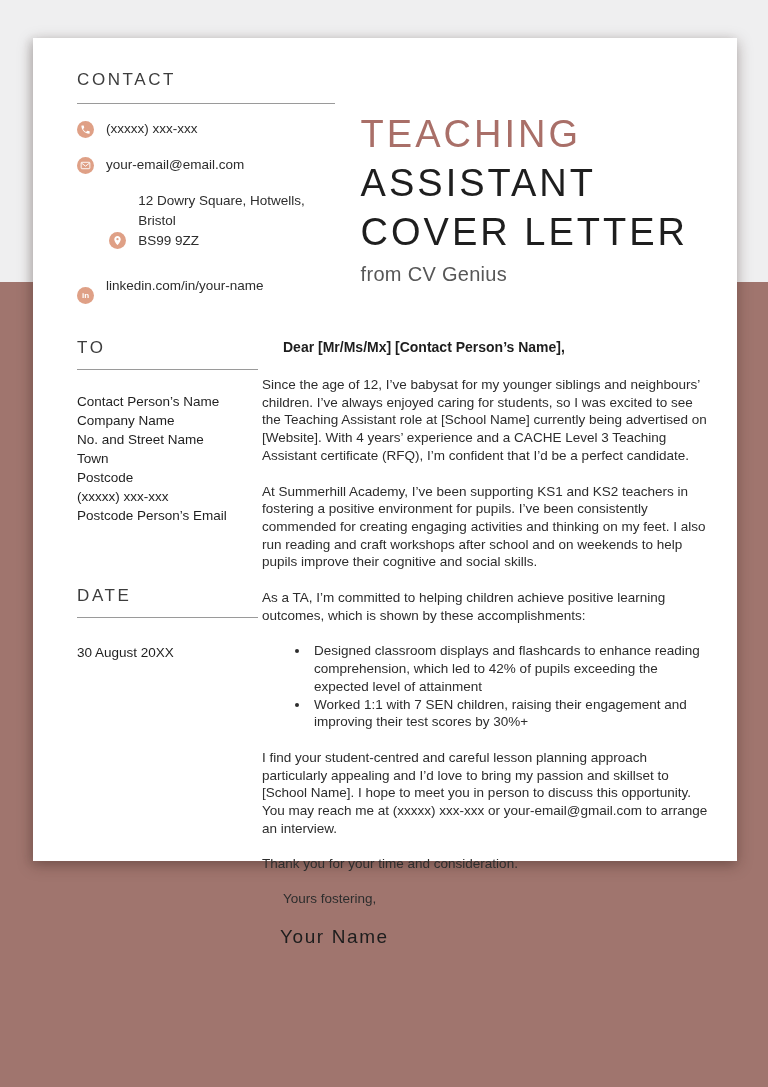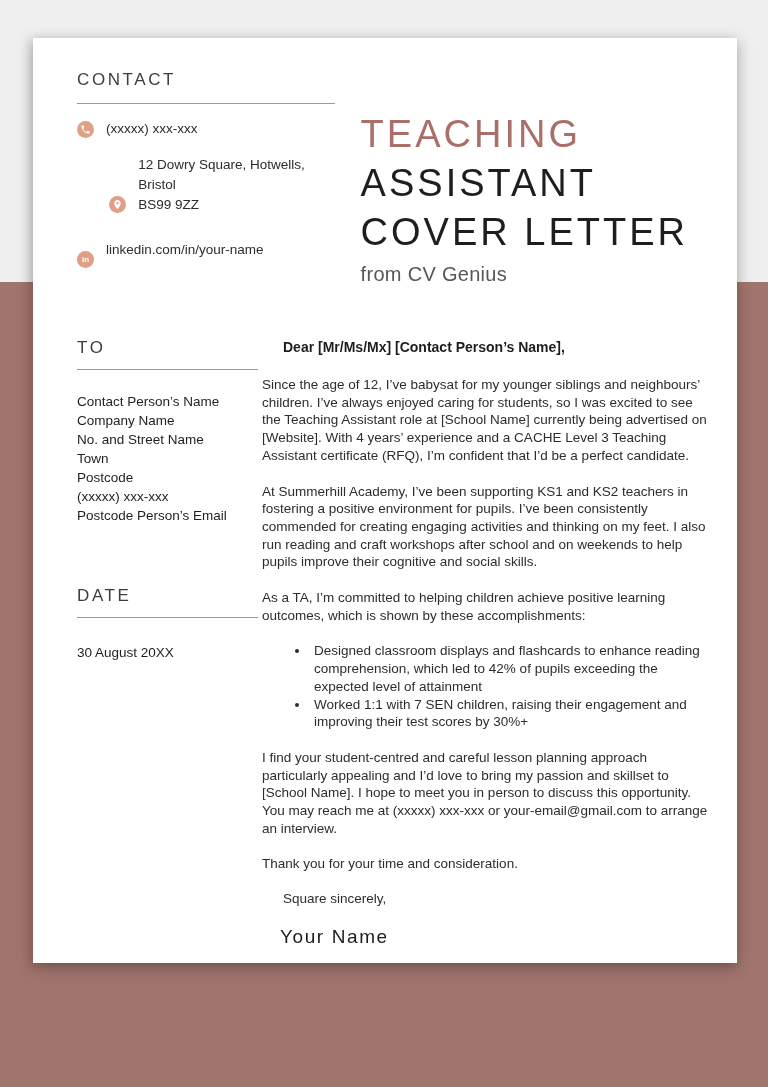--- a/index.html
+++ b/index.html
@@ -12,21 +12,21 @@
   }
   .backdrop-top {
     position: absolute; left: 0; top: 0; width: 768px; height: 282px;
     background: #efeff0;
   }
   .backdrop-bottom {
     position: absolute; left: 0; top: 282px; width: 768px; height: 805px;
     background: #a0756e;
   }
   .page {
-    position: absolute; left: 33px; top: 38px; width: 704px; height: 925px;
+    position: absolute; left: 33px; top: 38px; width: 704px; height: 823px;
     background: #ffffff;
     box-shadow: 0 4px 14px rgba(50, 25, 20, 0.35), -3px 2px 8px rgba(60, 60, 60, 0.12);
   }
 
   
   .sec-heading {
     font-size: 17px;
     letter-spacing: 2.6px;
     color: #3d3d3d;
     font-weight: 400;
@@ -109,20 +109,29 @@
 
     <div class="contact-row align-center">
       <span class="icon-bubble">
         <svg viewBox="0 0 24 24" fill="#ffffff">
             <path d="M6.62 10.79c1.44 2.83 3.76 5.14 6.59 6.59l2.2-2.2c.27-.27.67-.36 1.02-.24 1.12.37 2.33.57 3.57.57.55 0 1 .45 1 1V20c0 .55-.45 1-1 1-9.39 0-17-7.61-17-17 0-.55.45-1 1-1h3.5c.55 0 1 .45 1 1 0 1.25.2 2.45.57 3.57.11.35.03.74-.25 1.02l-2.2 2.2z"></path>
           </svg>
       </span>
       <span class="contact-text">(xxxxx) xxx-xxx</span>
     </div>
 
+    <div class="contact-row align-center">
+      <span class="icon-bubble">
+        <svg viewBox="0 0 24 24" fill="none" stroke="#ffffff" stroke-width="2">
+            <rect x="2.5" y="5" width="19" height="14" rx="1.5"></rect>
+            <path d="M3 6.5l9 7 9-7"></path>
+          </svg>
+      </span>
+      <span class="contact-text">your-email@email.com</span>
+    </div>
 
     <div class="contact-row align-end">
       <span class="icon-bubble" style="margin-bottom:2px;">
         <svg viewBox="0 0 24 24" fill="#ffffff">
             <path d="M12 2C8.13 2 5 5.13 5 9c0 5.25 7 13 7 13s7-7.75 7-13c0-3.87-3.13-7-7-7zm0 9.5a2.5 2.5 0 1 1 0-5 2.5 2.5 0 0 1 0 5z"></path>
           </svg>
       </span>
       <span class="contact-text">
         <span>12 Dowry Square, Hotwells,</span><br>
         <span>Bristol</span><br>
@@ -167,17 +176,17 @@
     <div class="salutation">Dear [Mr/Ms/Mx] [Contact Person’s Name],</div>
     <p class="para">Since the age of 12, I’ve babysat for my younger siblings and neighbours’ children. I’ve always enjoyed caring for students, so I was excited to see the Teaching Assistant role at [School Name] currently being advertised on [Website]. With 4 years’ experience and a CACHE Level 3 Teaching Assistant certificate (RFQ), I’m confident that I’d be a perfect candidate.</p>
     <p class="para">At Summerhill Academy, I’ve been supporting KS1 and KS2 teachers in fostering a positive environment for pupils. I’ve been consistently commended for creating engaging activities and thinking on my feet. I also run reading and craft workshops after school and on weekends to help pupils improve their cognitive and social skills.</p>
     <p class="para">As a TA, I’m committed to helping children achieve positive learning outcomes, which is shown by these accomplishments:</p>
     <ul class="accomplishments">
       <li>Designed classroom displays and flashcards to enhance reading comprehension, which led to 42% of pupils exceeding the expected level of attainment</li>
       <li>Worked 1:1 with 7 SEN children, raising their engagement and improving their test scores by 30%+</li>
     </ul>
     <p class="para">I find your student-centred and careful lesson planning approach particularly appealing and I’d love to bring my passion and skillset to [School Name]. I hope to meet you in person to discuss this opportunity. You may reach me at (xxxxx) xxx-xxx or your-email@gmail.com to arrange an interview.</p>
     <p class="para">Thank you for your time and consideration.</p>
-    <div class="closing">Square sincerely,</div>
+    <div class="closing">Yours fostering,</div>
     <div class="signature">Your Name</div>
   </div>
 
 </div>
 
 </body></html>

